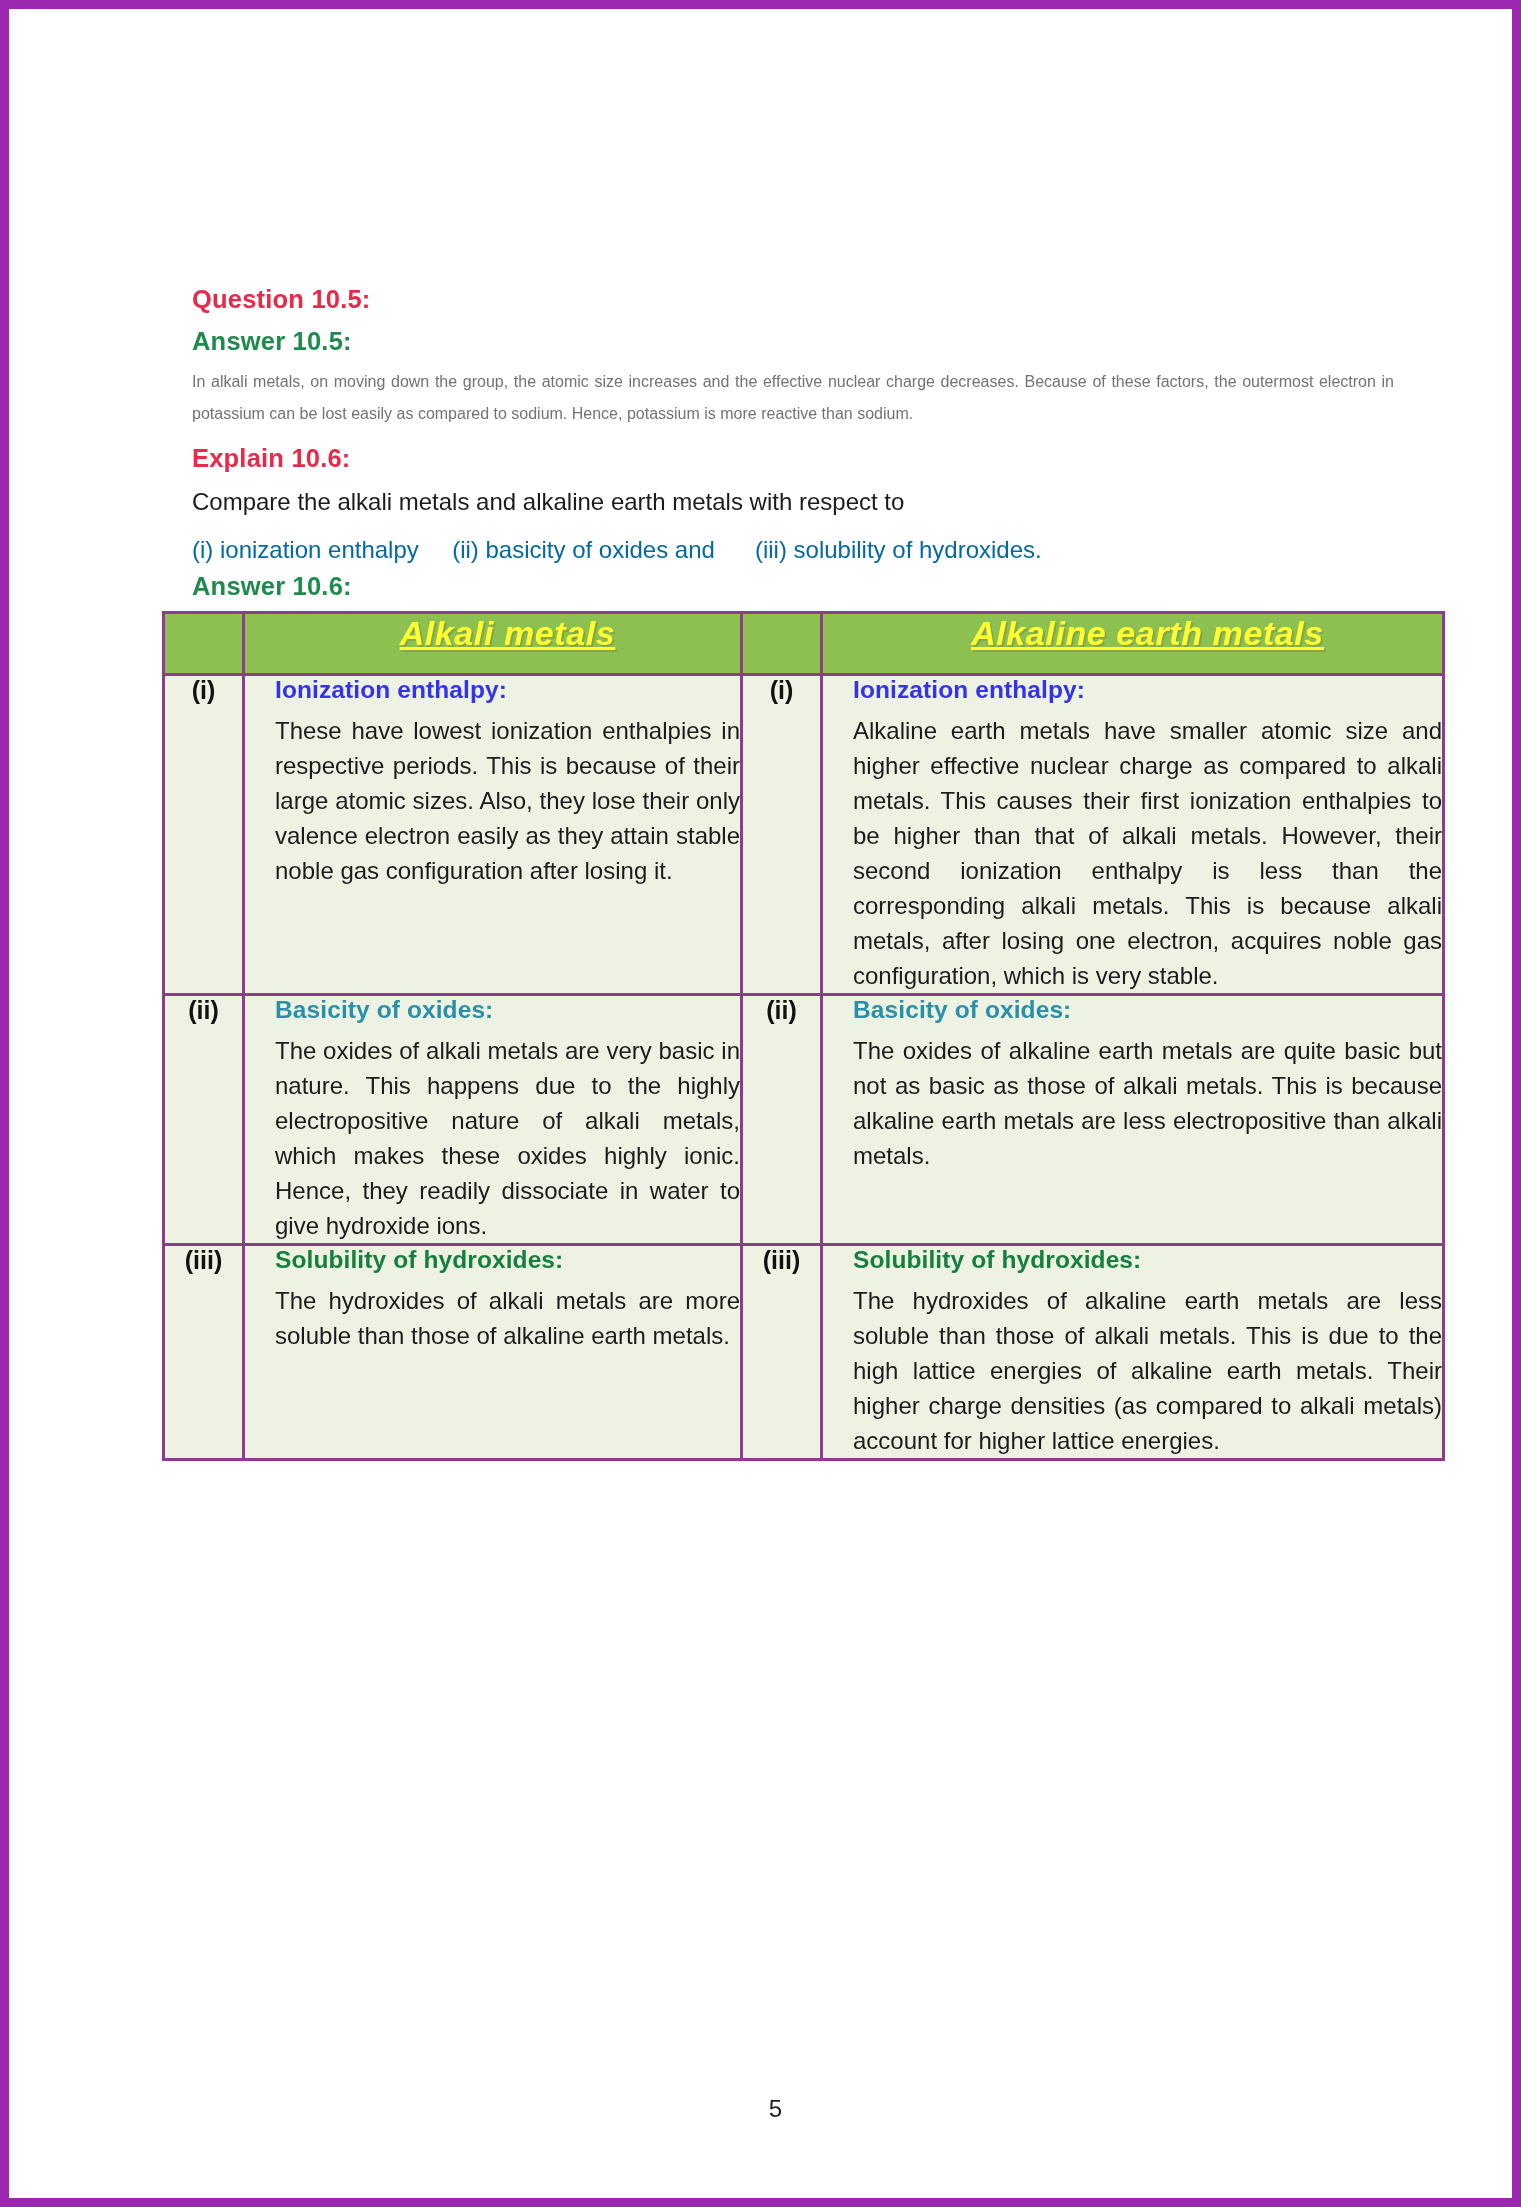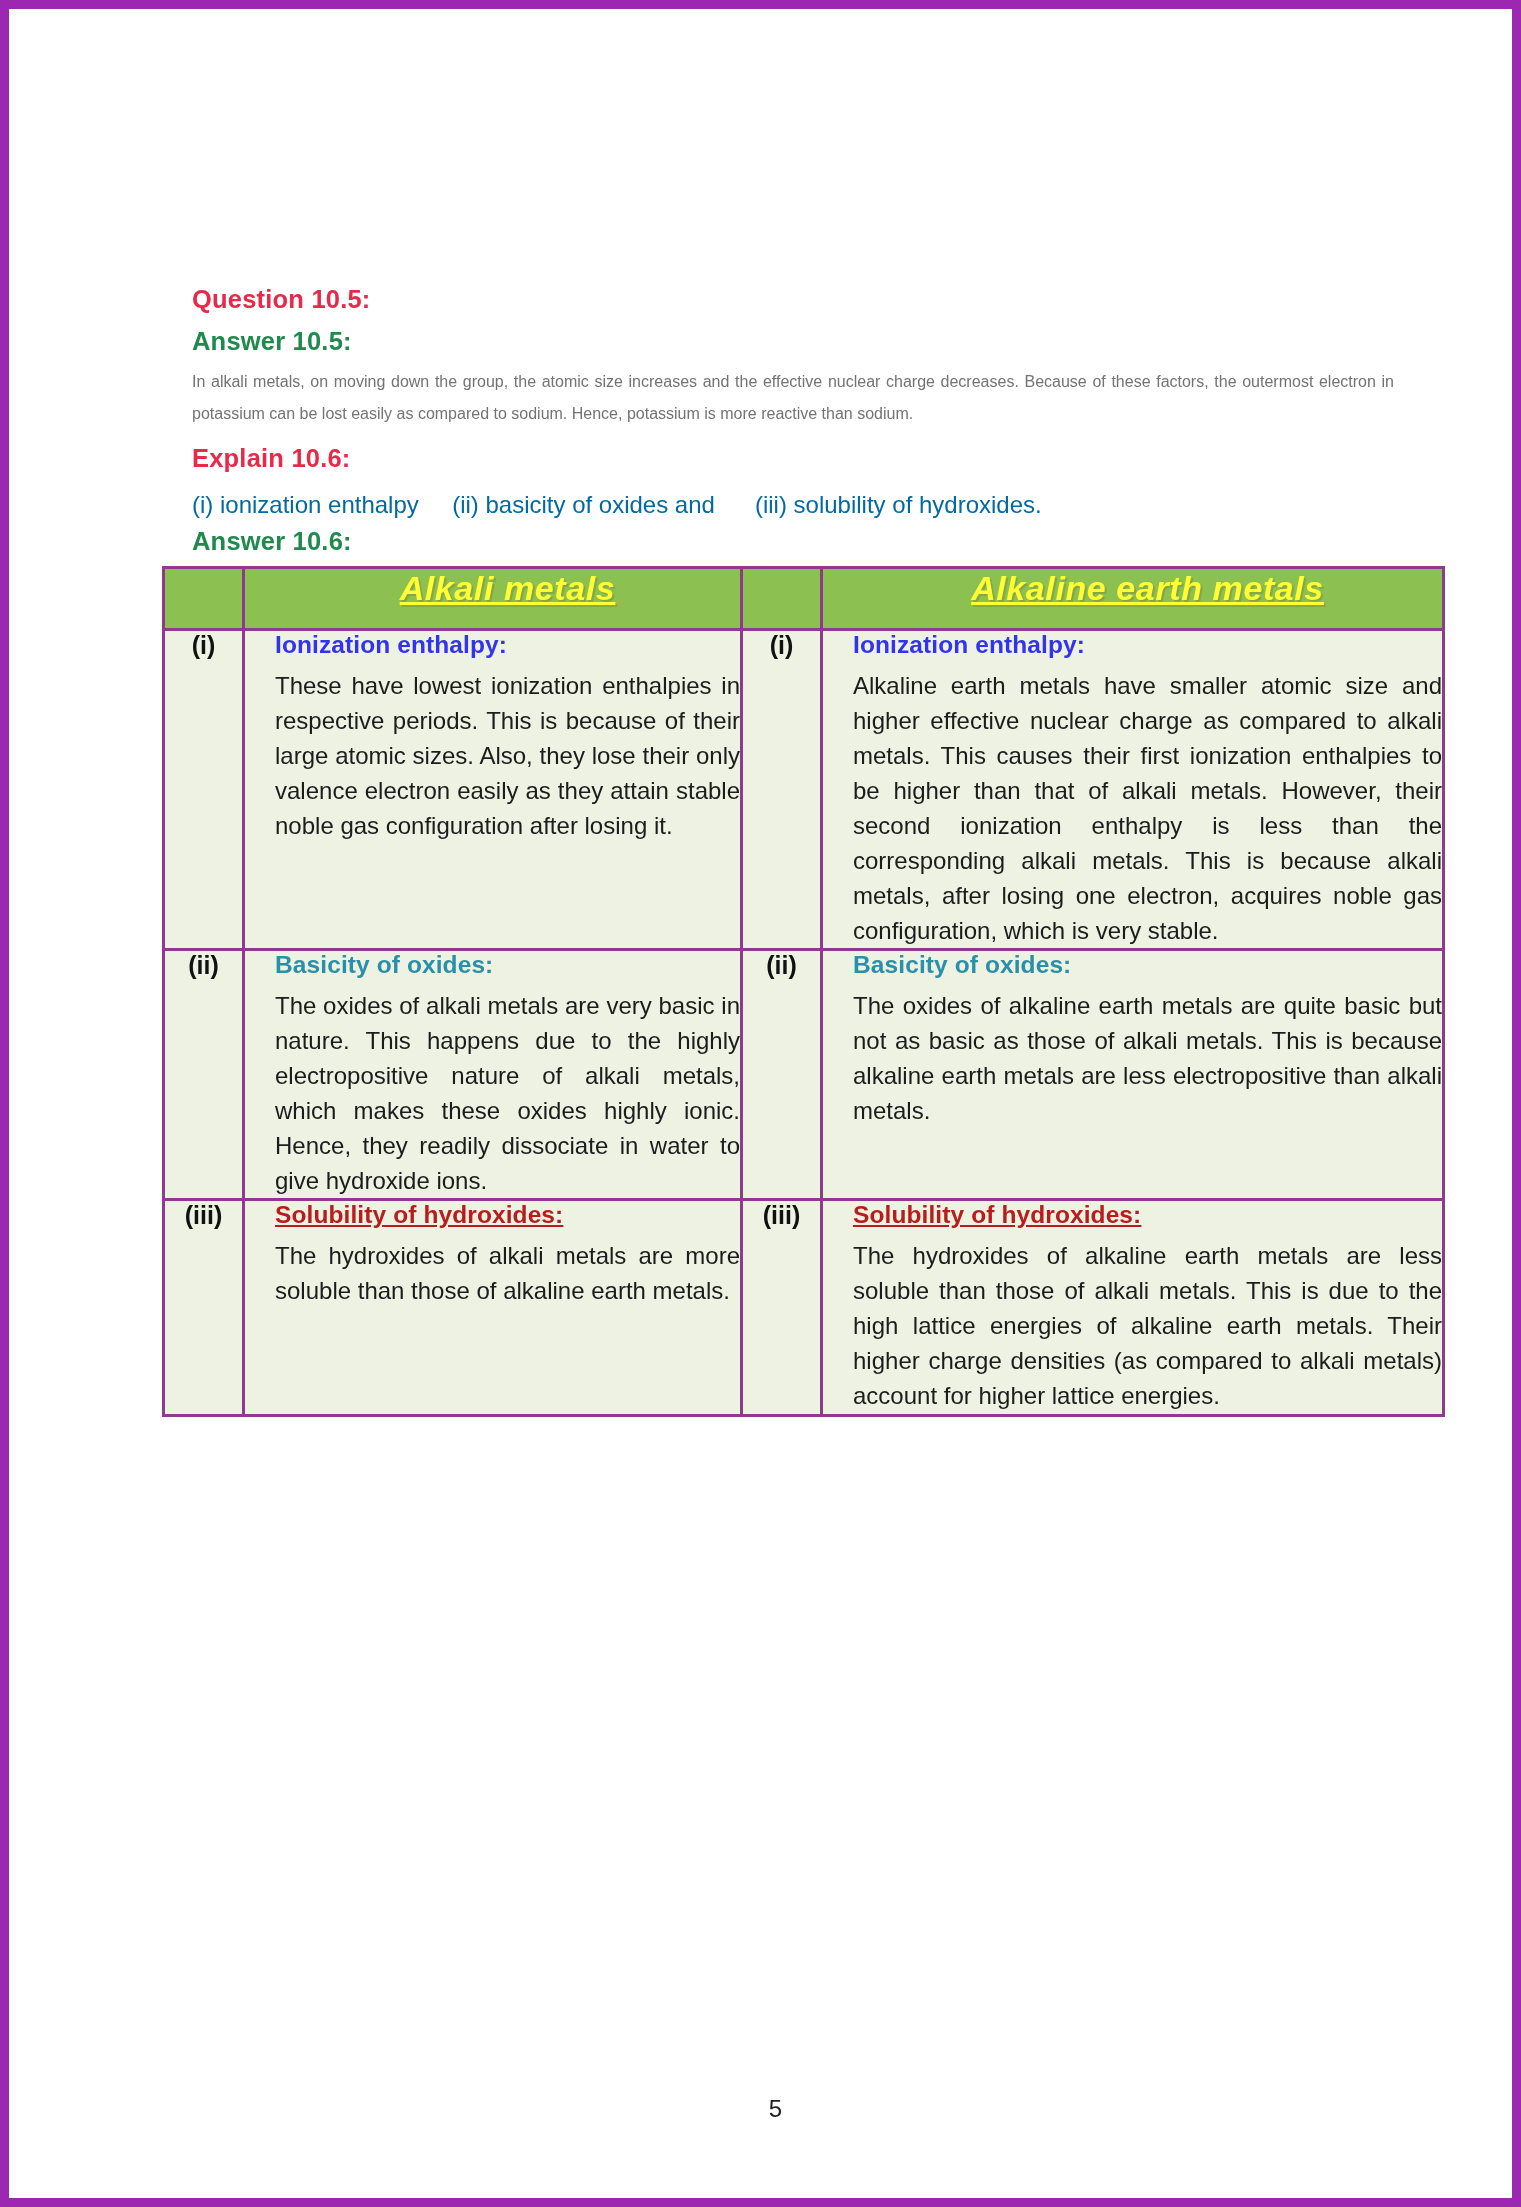--- a/index.html
+++ b/index.html
@@ -128,21 +128,21 @@
     padding: 13px 14px 15px 14px;
   }
   .sub-head {
     font-weight: bold;
     font-size: 24.5px;
     margin-bottom: 9px;
     letter-spacing: 0.1px;
   }
   .sub-head.ion { color: #3333ee; }
   .sub-head.bas { color: #2a8fa8; }
-  .sub-head.sol { color: #b91c1c; text-decoration: underline; }
+  .sub-head.sol { color: #15803d; }
   .cell-body {
     color: #1c1c1c;
     font-size: 24px;
     line-height: 1.46;
     text-align: justify;
     text-justify: inter-word;
   }
 
   
   col.c-num  { width: 80px; }
@@ -168,20 +168,21 @@
   <div class="page-frame-inner"></div>
 </div>
 
 <div class="content">
 
   <div class="q-head">Question 10.5:</div>
   <div class="a-head">Answer 10.5:</div>
   <div class="a-text">In alkali metals, on moving down the group, the atomic size increases and the effective nuclear charge decreases. Because of these factors, the outermost electron in potassium can be lost easily as compared to sodium. Hence, potassium is more reactive than sodium.</div>
 
   <div class="q-head">Explain 10.6:</div>
+  <div class="q-text-tight">Compare the alkali metals and alkaline earth metals with respect to</div>
   <div class="q-sub-line">(i) ionization enthalpy     (ii) basicity of oxides and      (iii) solubility of hydroxides.</div>
   <div class="a-head">Answer 10.6:</div>
 
   <table class="cmp-table">
     <colgroup>
       <col class="c-num">
       <col class="c-left">
       <col class="c-num2">
       <col class="c-right">
     </colgroup>

